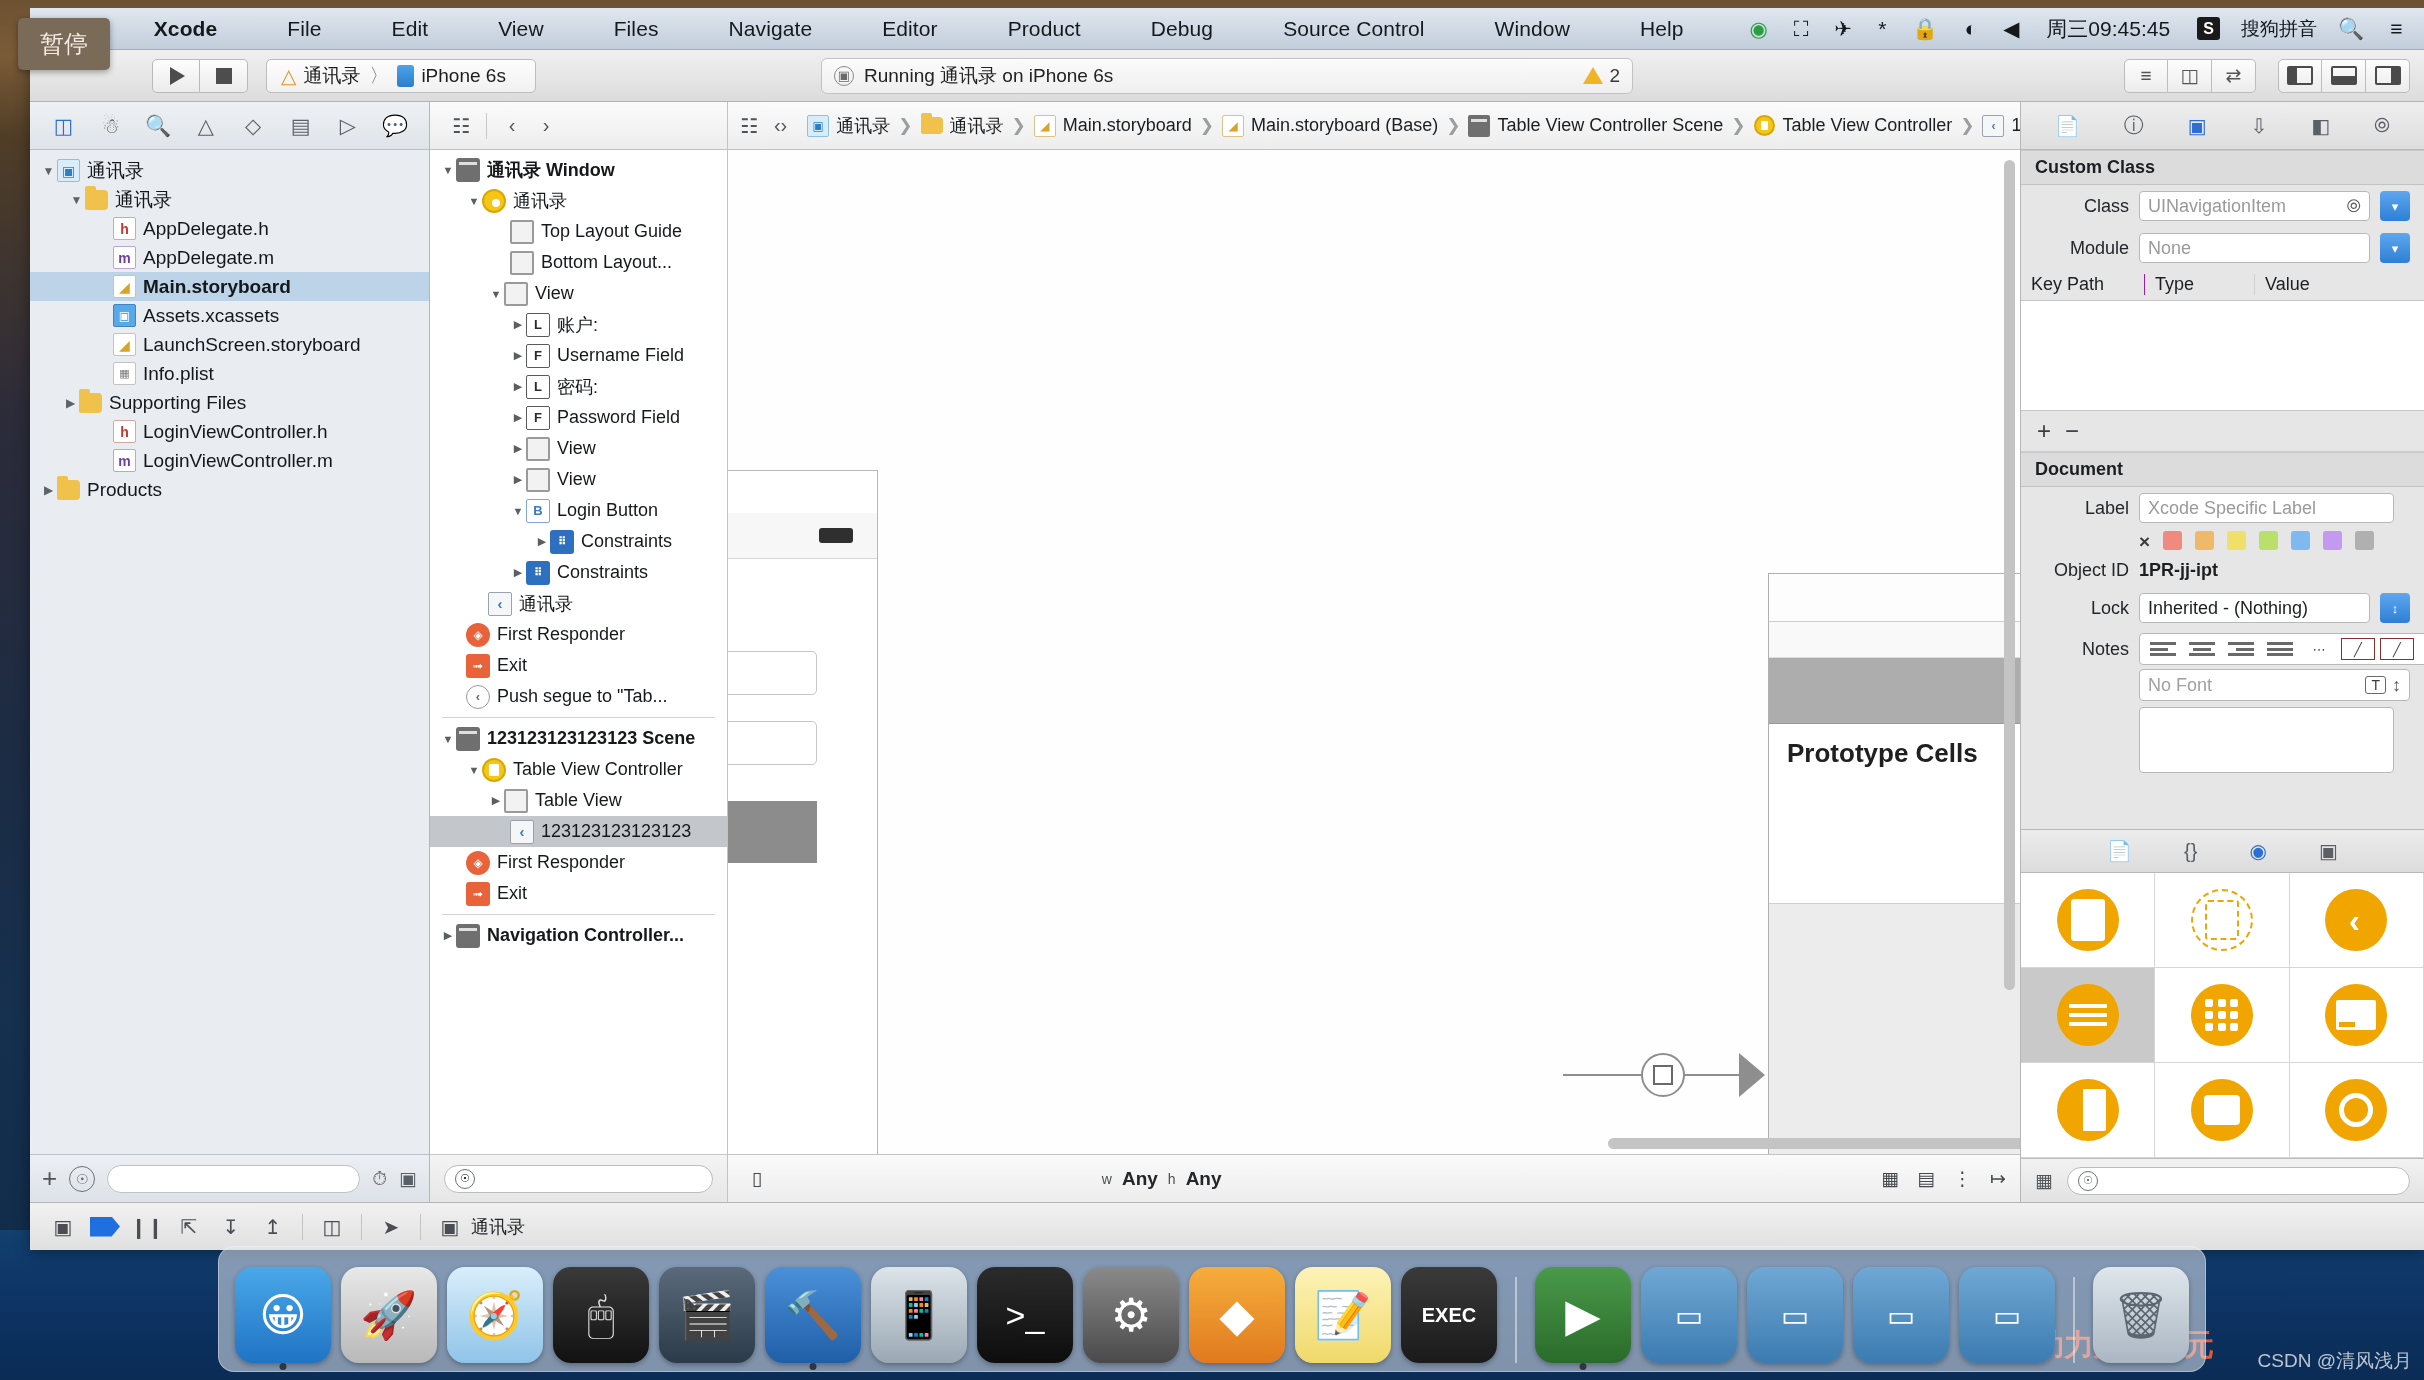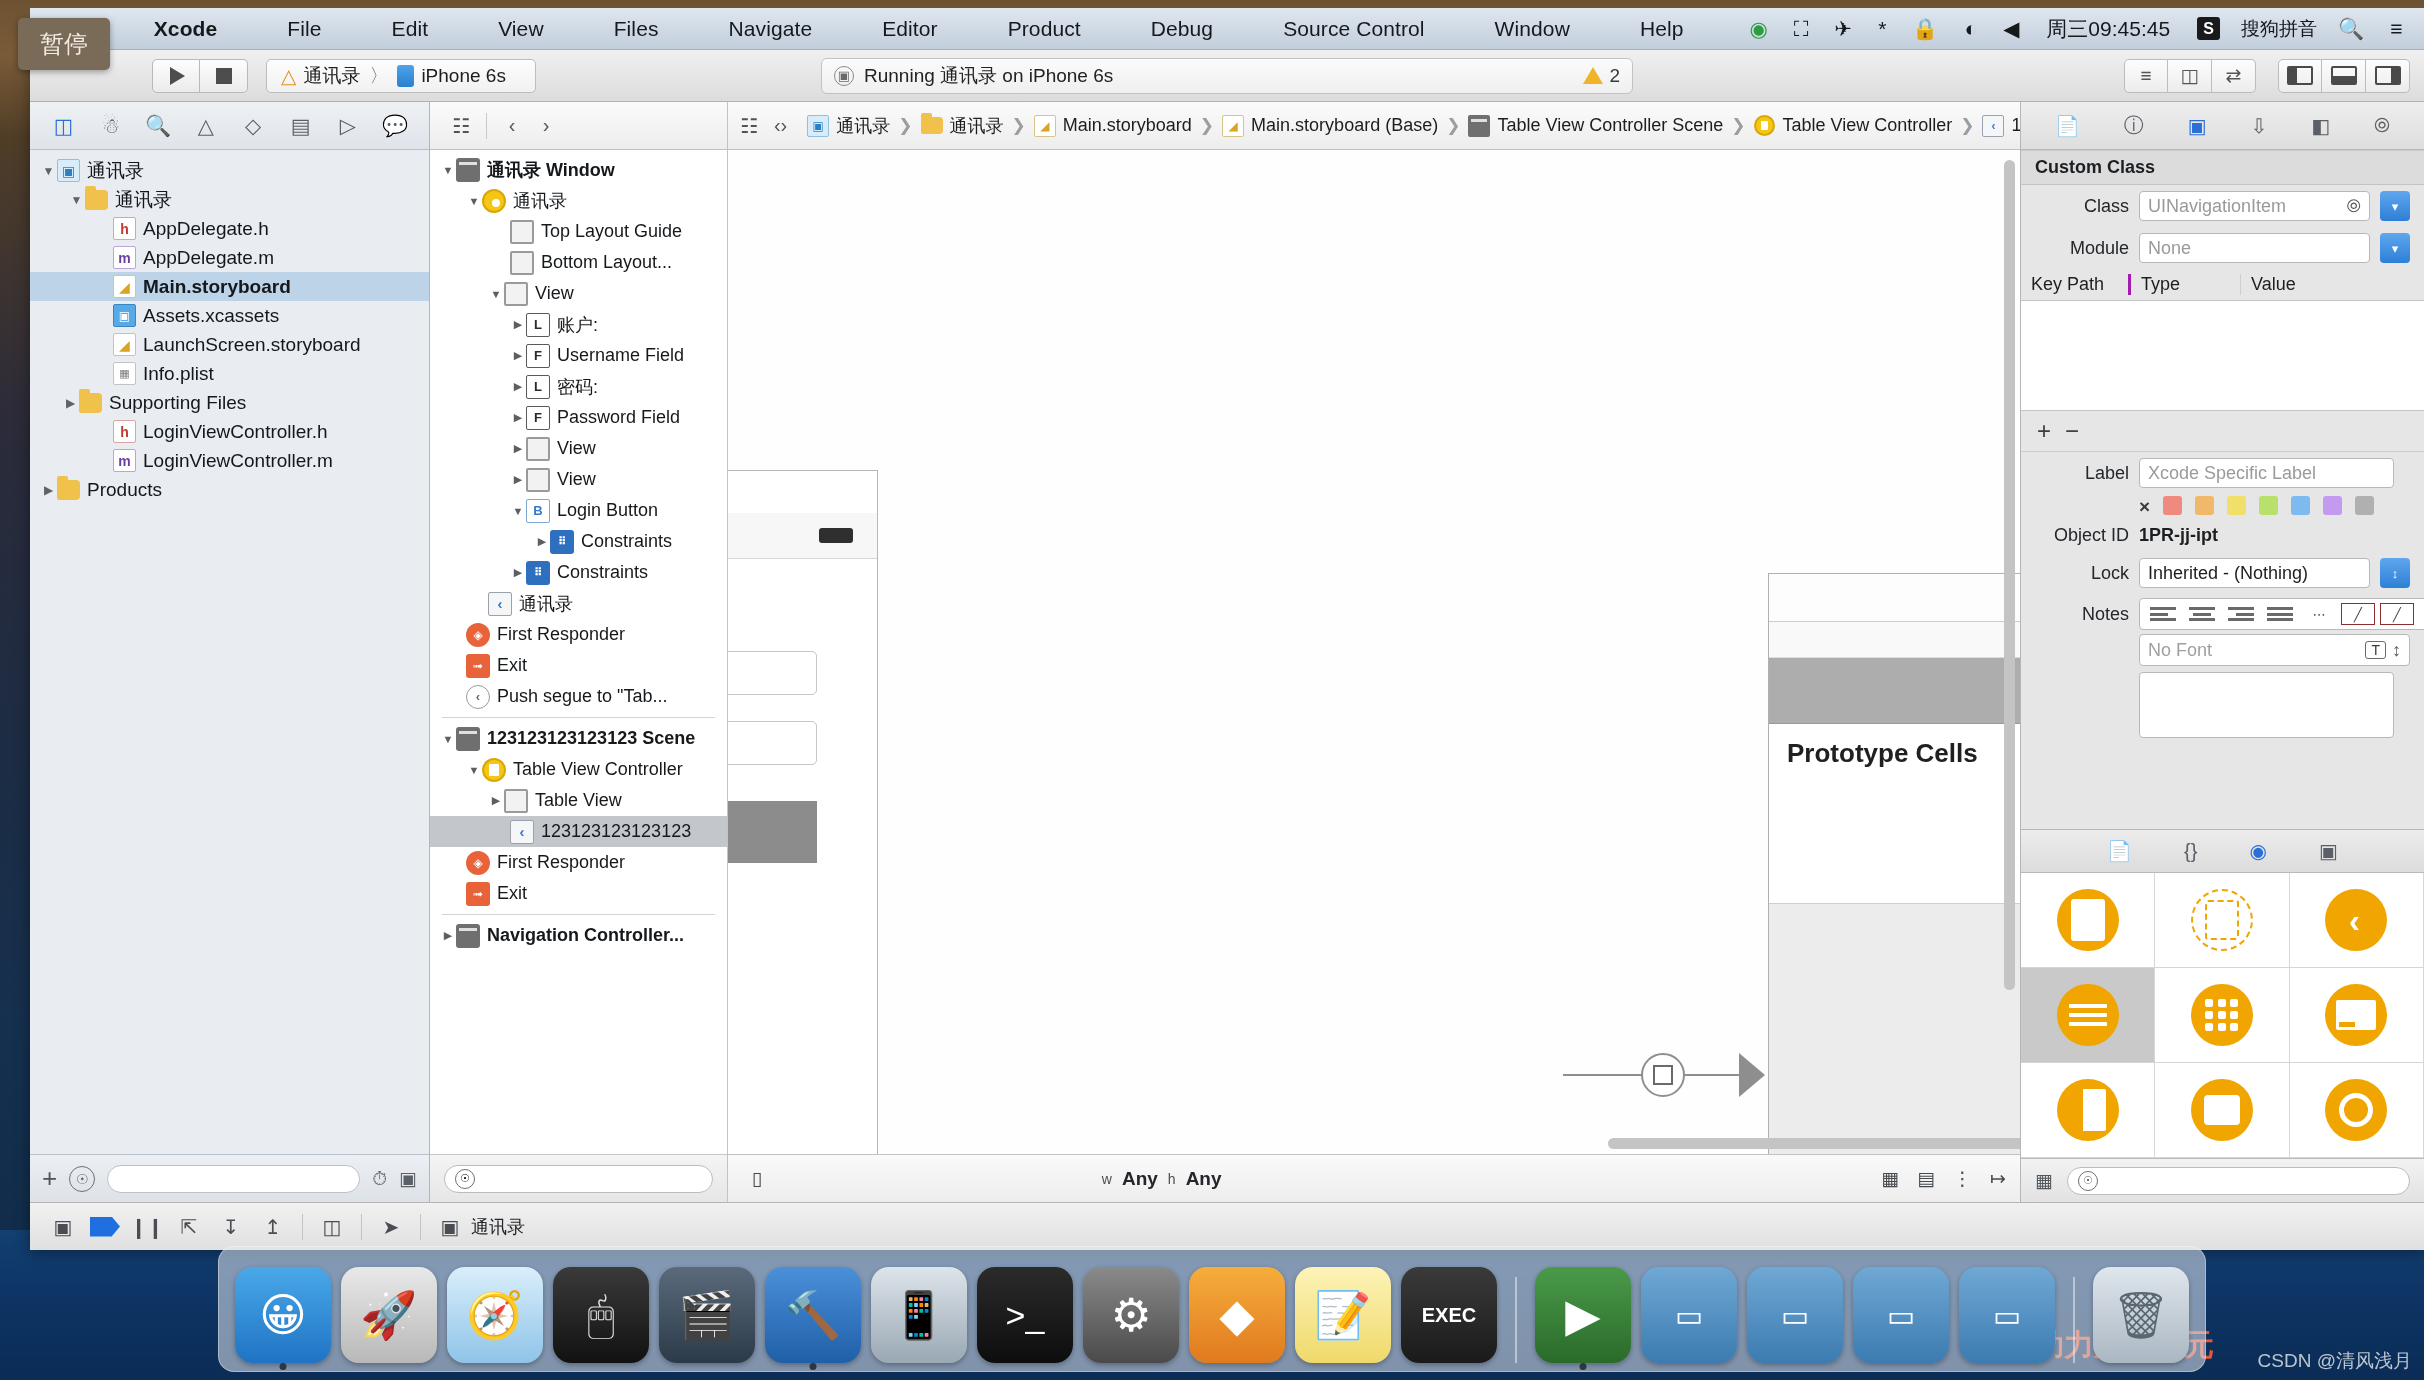--- a/index.html
+++ b/index.html
@@ -255,21 +255,21 @@
   .insp-tabs .t.active { color:#2b6fd6; }
   .insp-body { flex:0 0 auto; overflow:hidden; }
   .sec-head { background:#dcdcdc; border-bottom:1px solid #c3c3c3; border-top:1px solid #c9c9c9; padding:6px 14px; font-size:18px; font-weight:700; color:#1c1f22;}
   .frow { display:flex; align-items:center; padding:6px 14px 6px 0; gap:10px; }
   .flabel { width:108px; flex:0 0 108px; text-align:right; font-size:18px; color:#23262a;}
   .finput { flex:1; height:30px; background:#fff; border:1px solid #b8b8b8; border-radius:4px; display:flex; align-items:center; padding:0 8px; font-size:18px; color:#9a9a9a; position:relative;}
   .finput.val { color:#1c1f22; }
   .stepper-blue { width:30px; height:30px; background:linear-gradient(180deg,#5fa7ef,#2d7fd6); border-radius:4px; color:#fff; display:flex; align-items:center; justify-content:center; font-size:13px;}
   .udra-head { display:flex; background:#e6e6e6; border-bottom:1px solid #c5c5c5; font-size:18px; color:#1c1f22; padding:5px 0;}
   .udra-head div { padding:0 10px; }
-  .udra-head .c1 { width:110px; border-right:3px solid #a21caf;}
+  .udra-head .c1 { width:124px; border-right:1px solid #a21caf;}
   .udra-head .c2 { width:110px; border-right:1px solid #cfcfcf;}
   .udra-body { height:110px; background:#fff; border-bottom:1px solid #c5c5c5;}
   .pm-row { display:flex; gap:14px; padding:6px 16px; font-size:24px; color:#3a3d40; border-bottom:1px solid #cdcdcd;}
   .swatches { display:flex; align-items:center; gap:13px; padding-left:118px; padding-top:2px; padding-bottom:4px;}
   .sw { width:19px; height:19px; border-radius:3px;}
   .sw.x { background:none; color:#3a3d40; font-size:19px; font-weight:700; width:auto; }
   .notes-row { display:flex; align-items:center; gap:10px; padding:4px 14px 4px 0;}
   .notes-bar { flex:1; height:32px; background:#fff; border:1px solid #b8b8b8; border-radius:4px; display:flex; align-items:center; gap:5px; padding:0 6px;}
   .nb-seg { width:34px; height:22px; display:flex; align-items:center; justify-content:center; color:#4a4a4a; font-size:13px;}
   .lines { width:26px; }
@@ -802,20 +802,21 @@
             <div class="c1">Key Path</div>
             <div class="c2">Type</div>
             <div>Value</div>
           </div>
           <div class="udra-body"></div>
           <div class="pm-row">
             <span>+</span>
             <span>−</span>
           </div>
 
+          <div class="sec-head">Document</div>
           <div class="frow">
             <span class="flabel">Label</span>
             <span class="finput" style="margin-right:16px">
               <span>Xcode Specific Label</span>
             </span>
           </div>
           <div class="swatches">
             <span class="sw x">×</span>
             <span class="sw" style="background:#f08a7e"></span>
             <span class="sw" style="background:#f0b96a"></span>

